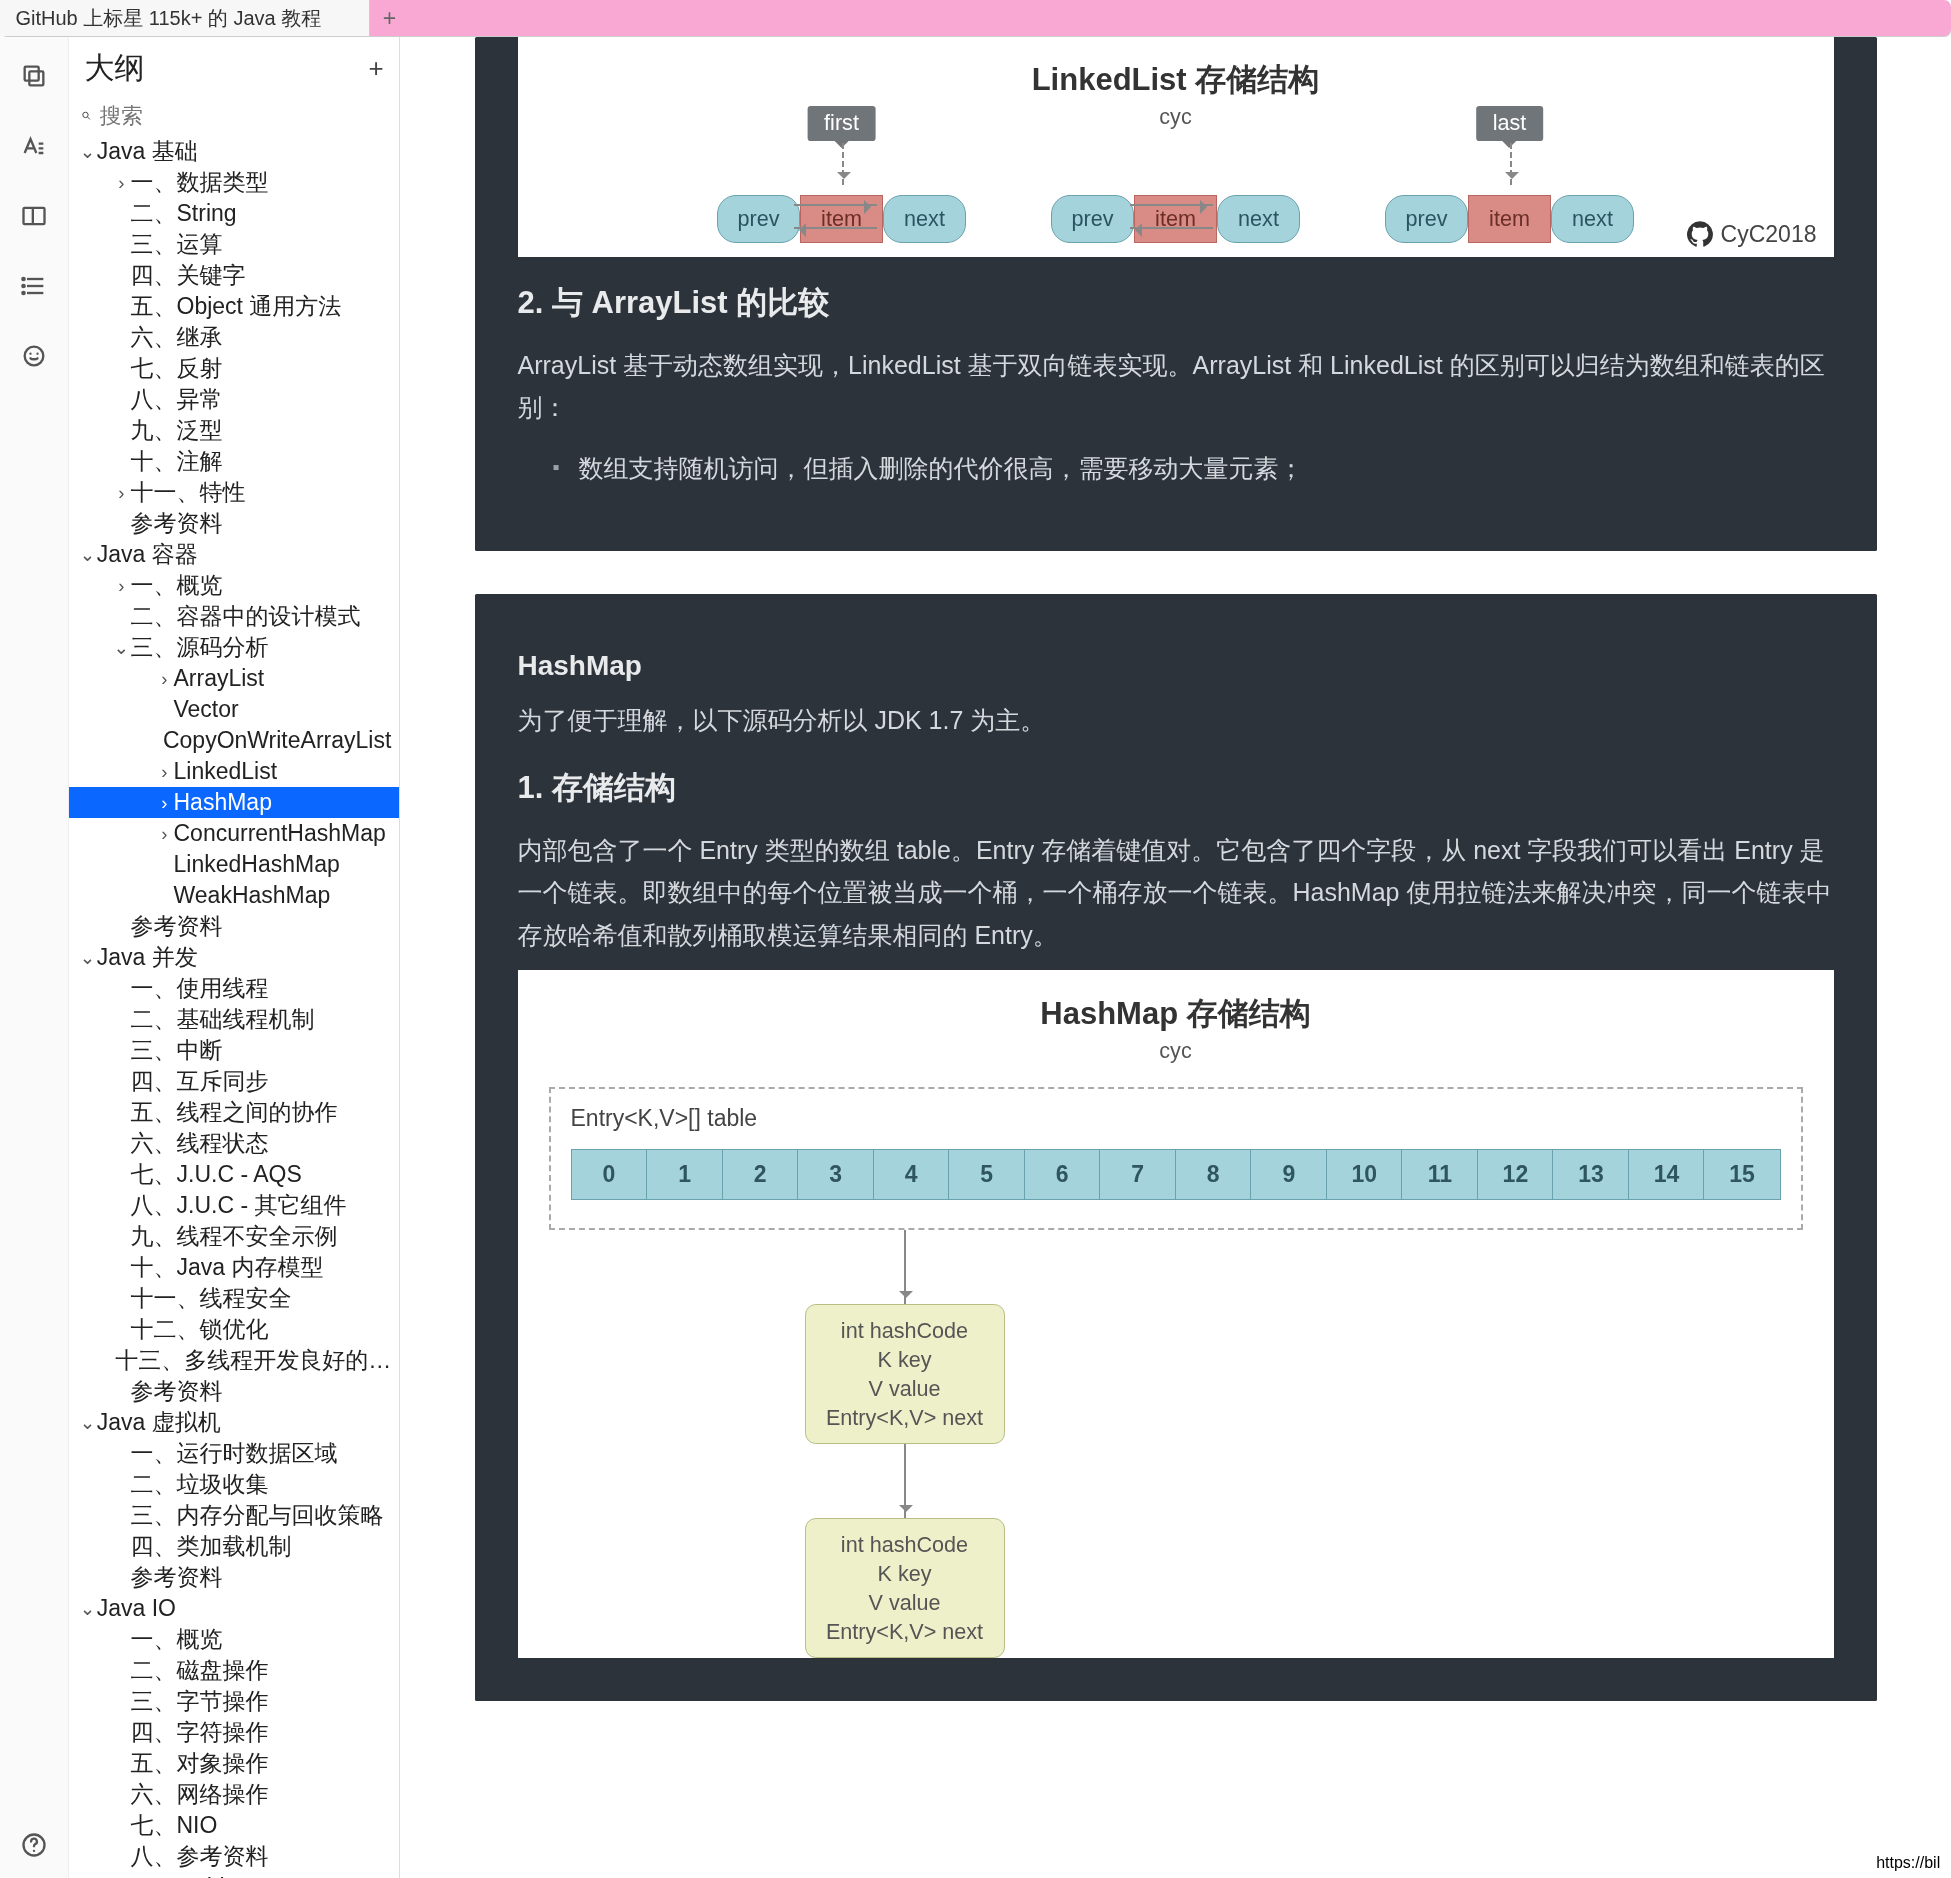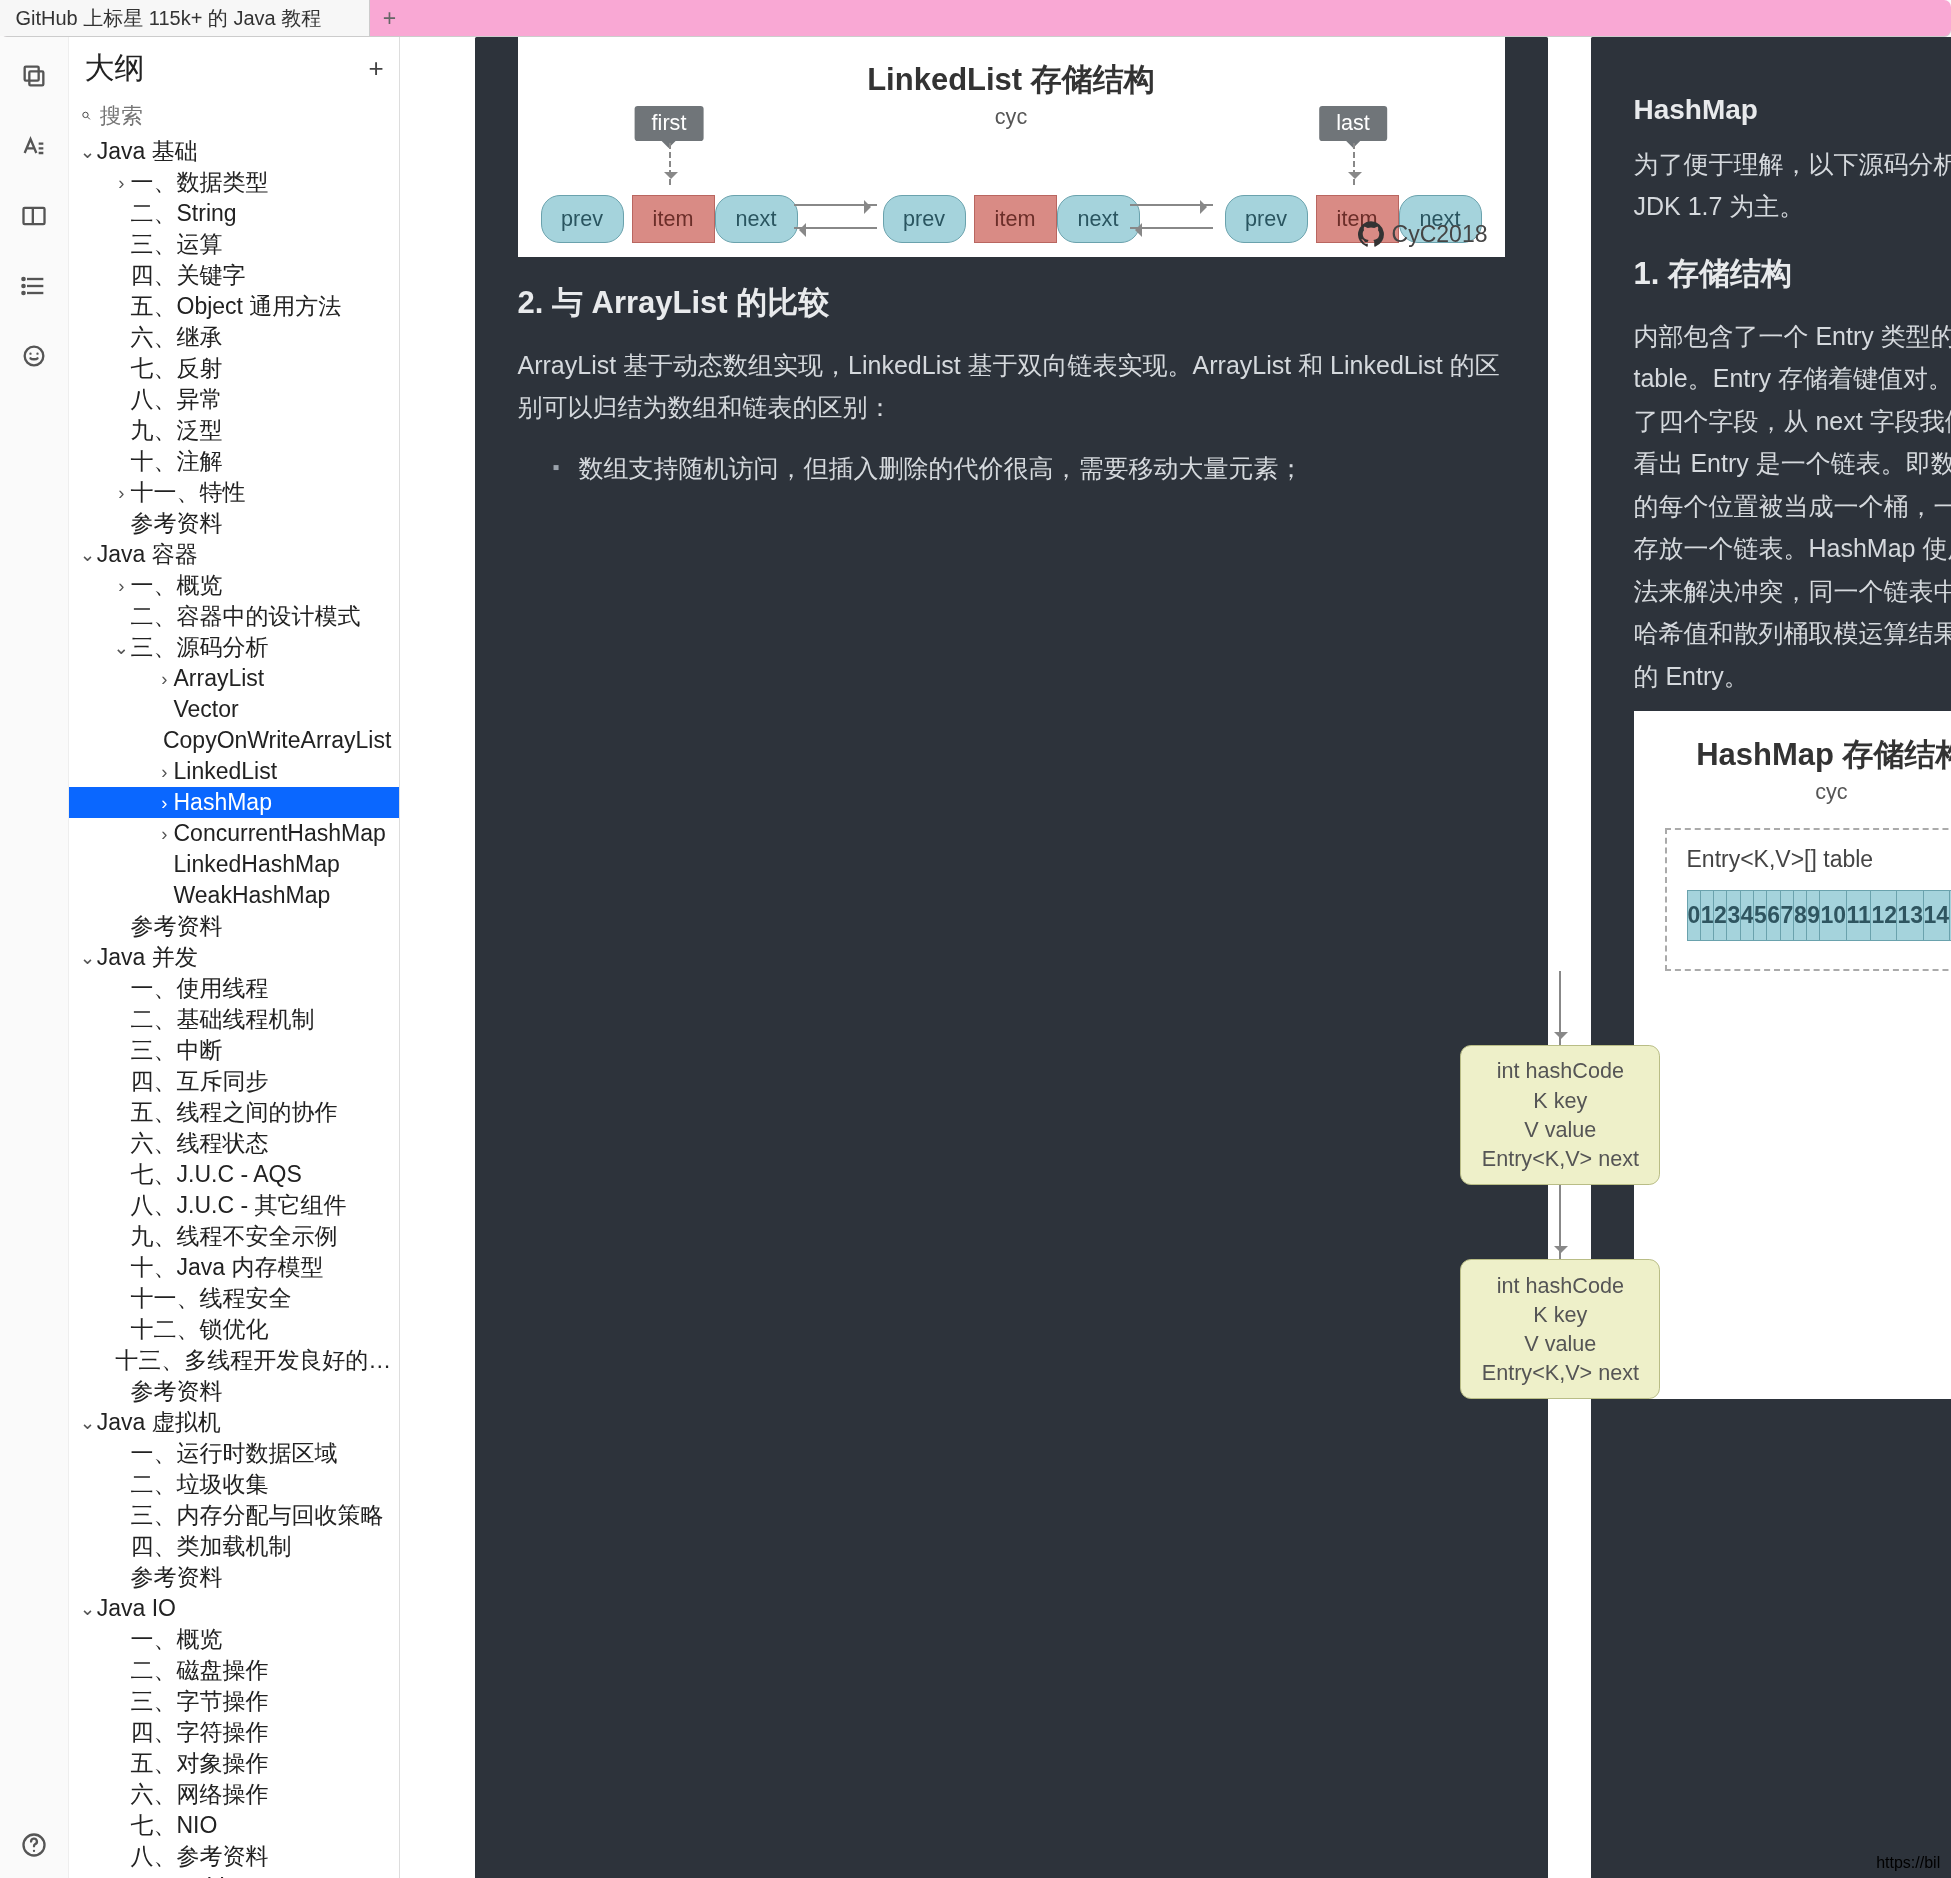--- a/index.html
+++ b/index.html
@@ -31,38 +31,38 @@
   .node { display: flex; align-items: center; height: 31px; padding-right: 7.7px; white-space: nowrap; overflow: hidden; text-overflow: ellipsis; }
   .node.sel { background: #0a67ff; color: #fff; }
   .caret { display: inline-block; width: 18.5px; text-align: center; font-size: 18.5px; color: #555; }
   .node.sel .caret { color: #fff; }
   .indent-0 { padding-left: 9.2px; }
   .indent-1 { padding-left: 43px; }
   .indent-2 { padding-left: 86px; }
 
   
   .main { flex: 1; background: #fff; display: flex; justify-content: center; overflow-y: hidden; }
-  .content-col { width: 1402px; display: flex; flex-direction: row; gap: 43px; padding-top: 0; }
+  .content-col { width: 1402px; display: flex; flex-direction: column; gap: 43px; padding-top: 0; }
   .card { background: #2d333b; color: #d5d9dd; padding: 35px 43px 43px 43px; border-radius: 1.5px; }
   .card h2 { font-size: 31px; font-weight: 600; color: #e8eaec; margin: 25px 0 20px 0; }
   .card h3 { font-size: 28px; font-weight: 600; color: #e8eaec; margin: 21.6px 0 17px 0; }
   .card p { font-size: 25px; line-height: 1.7; margin: 14px 0; }
   .card ul { list-style: none; margin: 17px 0 17px 35px; }
   .card ul li { font-size: 25px; line-height: 1.8; position: relative; padding-left: 26px; }
   .card ul li::before { content: "▪"; position: absolute; left: 0; color: #9aa2ab; font-size: 20px; top: 3.1px; }
 
   
   .diagram { background: #fff; color: #222; padding: 21.6px 23px 14px 23px; position: relative; font-family: Arial, sans-serif; }
   .diag-title { text-align: center; font-size: 31px; font-weight: 600; color: #333; }
   .diag-sub { text-align: center; font-size: 21.6px; color: #555; margin-top: 3.1px; margin-bottom: 59px; }
   .ll-row { display: flex; justify-content: center; gap: 85px; margin-top: 65px; position: relative; }
   .triple { display: flex; position: relative; }
   .cell { width: 83px; height: 48px; border: 1.5px solid #888; display: flex; align-items: center; justify-content: center; font-size: 21.6px; font-weight: 500; }
   .cell.blue { background: #a5d3dc; color: #2a5560; border-color: #6aa2ad; border-radius: 19px; }
-  .cell.red  { background: #d98b85; color: #6b2e29; border-color: #b96660; margin-left: 8px; }
+  .cell.red  { background: #d98b85; color: #6b2e29; border-color: #b96660; }
   .tag { position: absolute; top: -89px; left: 50%; transform: translateX(-50%); background: #707579; color: #fff; font-size: 21.6px; padding: 4.6px 17px; border-radius: 3.1px; }
   .tag::after { content: ""; position: absolute; left: 50%; top: 100%; transform: translateX(-50%); width: 0; height: 0; border: 7.7px solid transparent; border-top-color: #707579; }
   .dash-down { position: absolute; left: 50%; top: -52px; width: 0; height: 42px; border-left: 2.3px dashed #888; }
   .dash-down::after { content: ""; position: absolute; bottom: -1.5px; left: -7px; width: 0; height: 0; border: 7px solid transparent; border-top-color: #888; } 
   .arrow-r, .arrow-l { position: absolute; height: 0; border-top: 2.3px solid #888; }
   .arrow-r { top: 9.2px; left: 0; right: 0; }
   .arrow-r::after { content: ""; position: absolute; right: -1.5px; top: -6.2px; border: 7px solid transparent; border-left-color: #888; }
   .arrow-l { top: 32px; left: 0; right: 0; }
   .arrow-l::before { content: ""; position: absolute; left: -1.5px; top: -6.2px; border: 7px solid transparent; border-right-color: #888; }
   .gh-badge { position: absolute; right: 17px; bottom: 9.2px; display: flex; align-items: center; gap: 7.7px; color: #444; font-size: 23px; font-weight: 400; }

